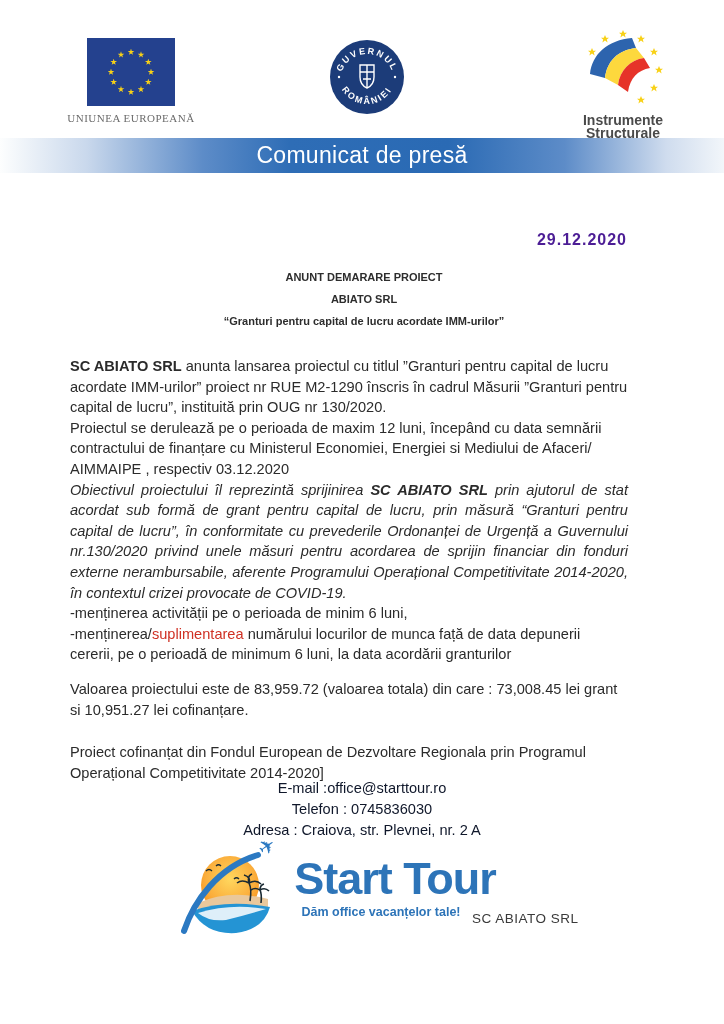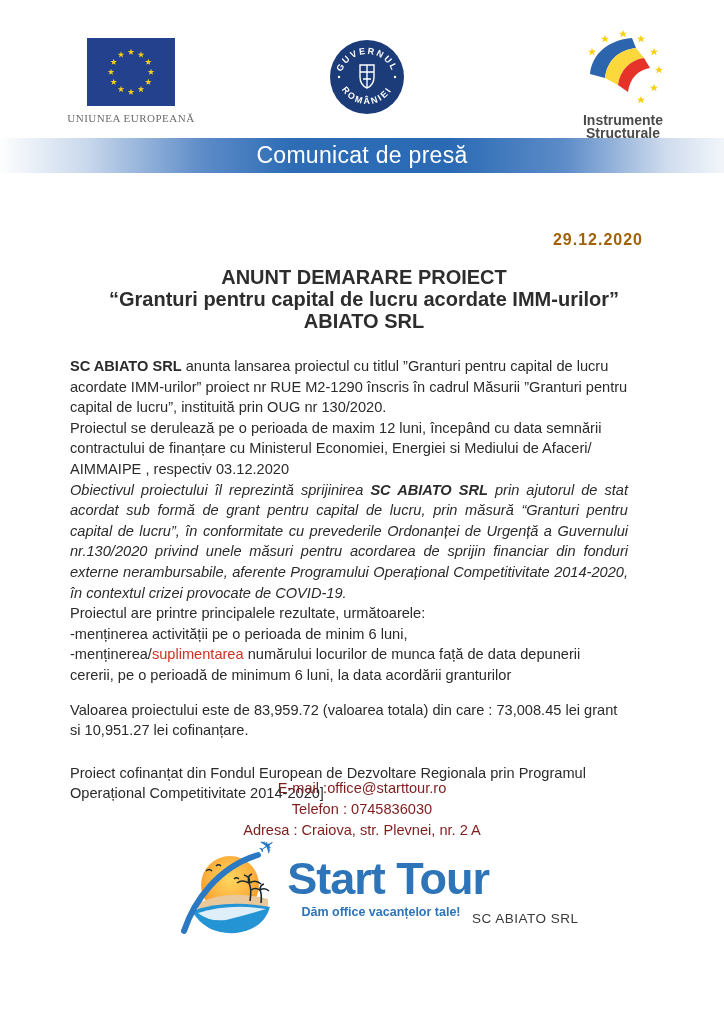--- a/index.html
+++ b/index.html
@@ -19,39 +19,39 @@
   .is-logo{position:absolute;left:548px;top:28px;width:150px;text-align:center;}
   .is-label{font-size:14px;font-weight:bold;color:#4a4a4a;line-height:13px;margin-top:2px;}
 
   
   .banner{position:absolute;left:0;top:138px;width:724px;height:35px;
           background:linear-gradient(90deg,#fdfefe 0%,#c9d8ec 12%,#5d8cc8 28%,#2e6db6 40%,#2a6ab4 62%,#5d8cc8 78%,#cfdcee 92%,#f2f6fa 100%);
           display:flex;align-items:center;justify-content:center;}
   .banner-title{color:#ffffff;font-size:23px;font-weight:normal;letter-spacing:.3px;}
 
   
-  .date-row{position:absolute;left:85px;top:231px;width:558px;text-align:right;
-            font-size:16px;font-weight:bold;color:#a16207;letter-spacing:1px;}
+  .date-row{position:absolute;left:69px;top:231px;width:558px;text-align:right;
+            font-size:16px;font-weight:bold;color:#4c1d95;letter-spacing:1px;}
   .title-block{position:absolute;left:60px;top:266px;width:608px;text-align:center;
-               font-size:20px;font-weight:bold;color:#2d2d2d;line-height:22px;}
+               font-size:11px;font-weight:bold;color:#2d2d2d;line-height:22px;}
   .body-col{position:absolute;left:70px;top:356px;width:558px;font-size:14.6px;
             line-height:20.6px;color:#2b2b2b;}
   .body-col p{margin:0;}
   .p-justify{text-align:justify;font-style:italic;}
   .b{font-weight:bold;}
   .red{color:#cf3023;}
   .gap-sm{margin-top:14px !important;}
   .gap-md{margin-top:22px !important;}
 
   .contact-block{position:absolute;left:0;top:778px;width:724px;text-align:center;
-                 font-size:14.6px;line-height:21px;color:#7f1d1d;}
+                 font-size:14.6px;line-height:21px;color:#0f172a;}
 
   
   .footer-emblem{position:absolute;left:178px;top:841px;width:122px;height:102px;}
-  .brand-name{position:absolute;left:279px;top:853px;width:210px;text-align:right;
+  .brand-name{position:absolute;left:290px;top:853px;width:210px;text-align:center;
               font-size:45px;font-weight:bold;color:#2d74b8;letter-spacing:-1px;}
   .brand-tagline{position:absolute;left:276px;top:905px;width:210px;text-align:center;
                  font-size:12.5px;font-weight:bold;color:#2d74b8;}
   .footer-company{position:absolute;left:472px;top:911px;font-size:13.5px;color:#3a3a3a;
                   letter-spacing:.5px;}
 </style>
 </head>
 <body>
 
 <div class="page">
@@ -117,29 +117,28 @@
   </div>
 
   <div class="banner">
     <span class="banner-title">Comunicat de presă</span>
   </div>
 
   <div class="date-row">29.12.2020</div>
 
   <div class="title-block">
     <div>ANUNT DEMARARE PROIECT</div>
+    <div>ABIATO SRL</div>
     <div>“Granturi pentru capital de lucru acordate IMM-urilor”</div>
-    <div>ABIATO SRL</div>
   </div>
 
   <div class="body-col">
     <p><span class="b">SC ABIATO SRL</span><span> anunta lansarea proiectul cu titlul ”Granturi pentru capital de lucru acordate IMM-urilor” proiect  nr RUE M2-1290 înscris în cadrul Măsurii ”Granturi pentru capital de lucru”, instituită prin OUG nr 130/2020.</span></p>
     <p>Proiectul se derulează pe o perioada de maxim 12 luni, începând cu data semnării contractului de finanțare cu Ministerul Economiei, Energiei si Mediului de Afaceri/ AIMMAIPE , respectiv 03.12.2020</p>
     <p class="p-justify"><span>Obiectivul proiectului îl reprezintă sprijinirea </span><span class="b">SC ABIATO SRL</span><span> prin ajutorul de stat acordat sub formă de grant pentru capital de lucru, prin măsură “Granturi pentru capital de lucru”, în conformitate cu prevederile Ordonanței de Urgență a Guvernului nr.130/2020 privind unele măsuri pentru acordarea de sprijin financiar din fonduri externe nerambursabile, aferente Programului Operațional Competitivitate 2014-2020, în contextul crizei provocate de COVID-19.</span></p>
-    <p>Proiectul are printre principalele rezultate, următoarele:</p>
     <p>-menținerea activității pe o perioada de minim 6 luni,</p>
     <p><span>-menținerea/</span><span class="red">suplimentarea</span><span> numărului locurilor de munca față de data depunerii cererii, pe o perioadă de minimum 6 luni, la data acordării granturilor</span></p>
     <p class="gap-sm">Valoarea proiectului este de 83,959.72 (valoarea totala) din care : 73,008.45 lei grant si 10,951.27 lei cofinanțare.</p>
     <p class="gap-md">Proiect cofinanțat din Fondul European de Dezvoltare Regionala prin Programul Operațional Competitivitate 2014-2020]</p>
   </div>
 
   <div class="contact-block">
     <div>E-mail :office@starttour.ro</div>
     <div>Telefon : 0745836030</div>
     <div>Adresa  : Craiova, str. Plevnei, nr. 2 A</div>

